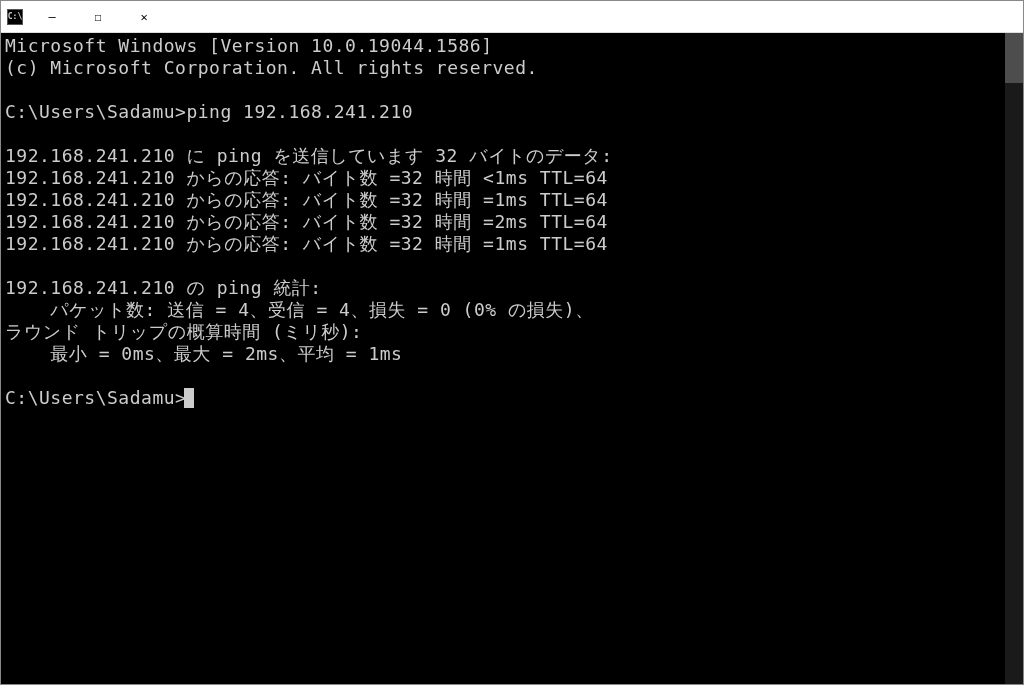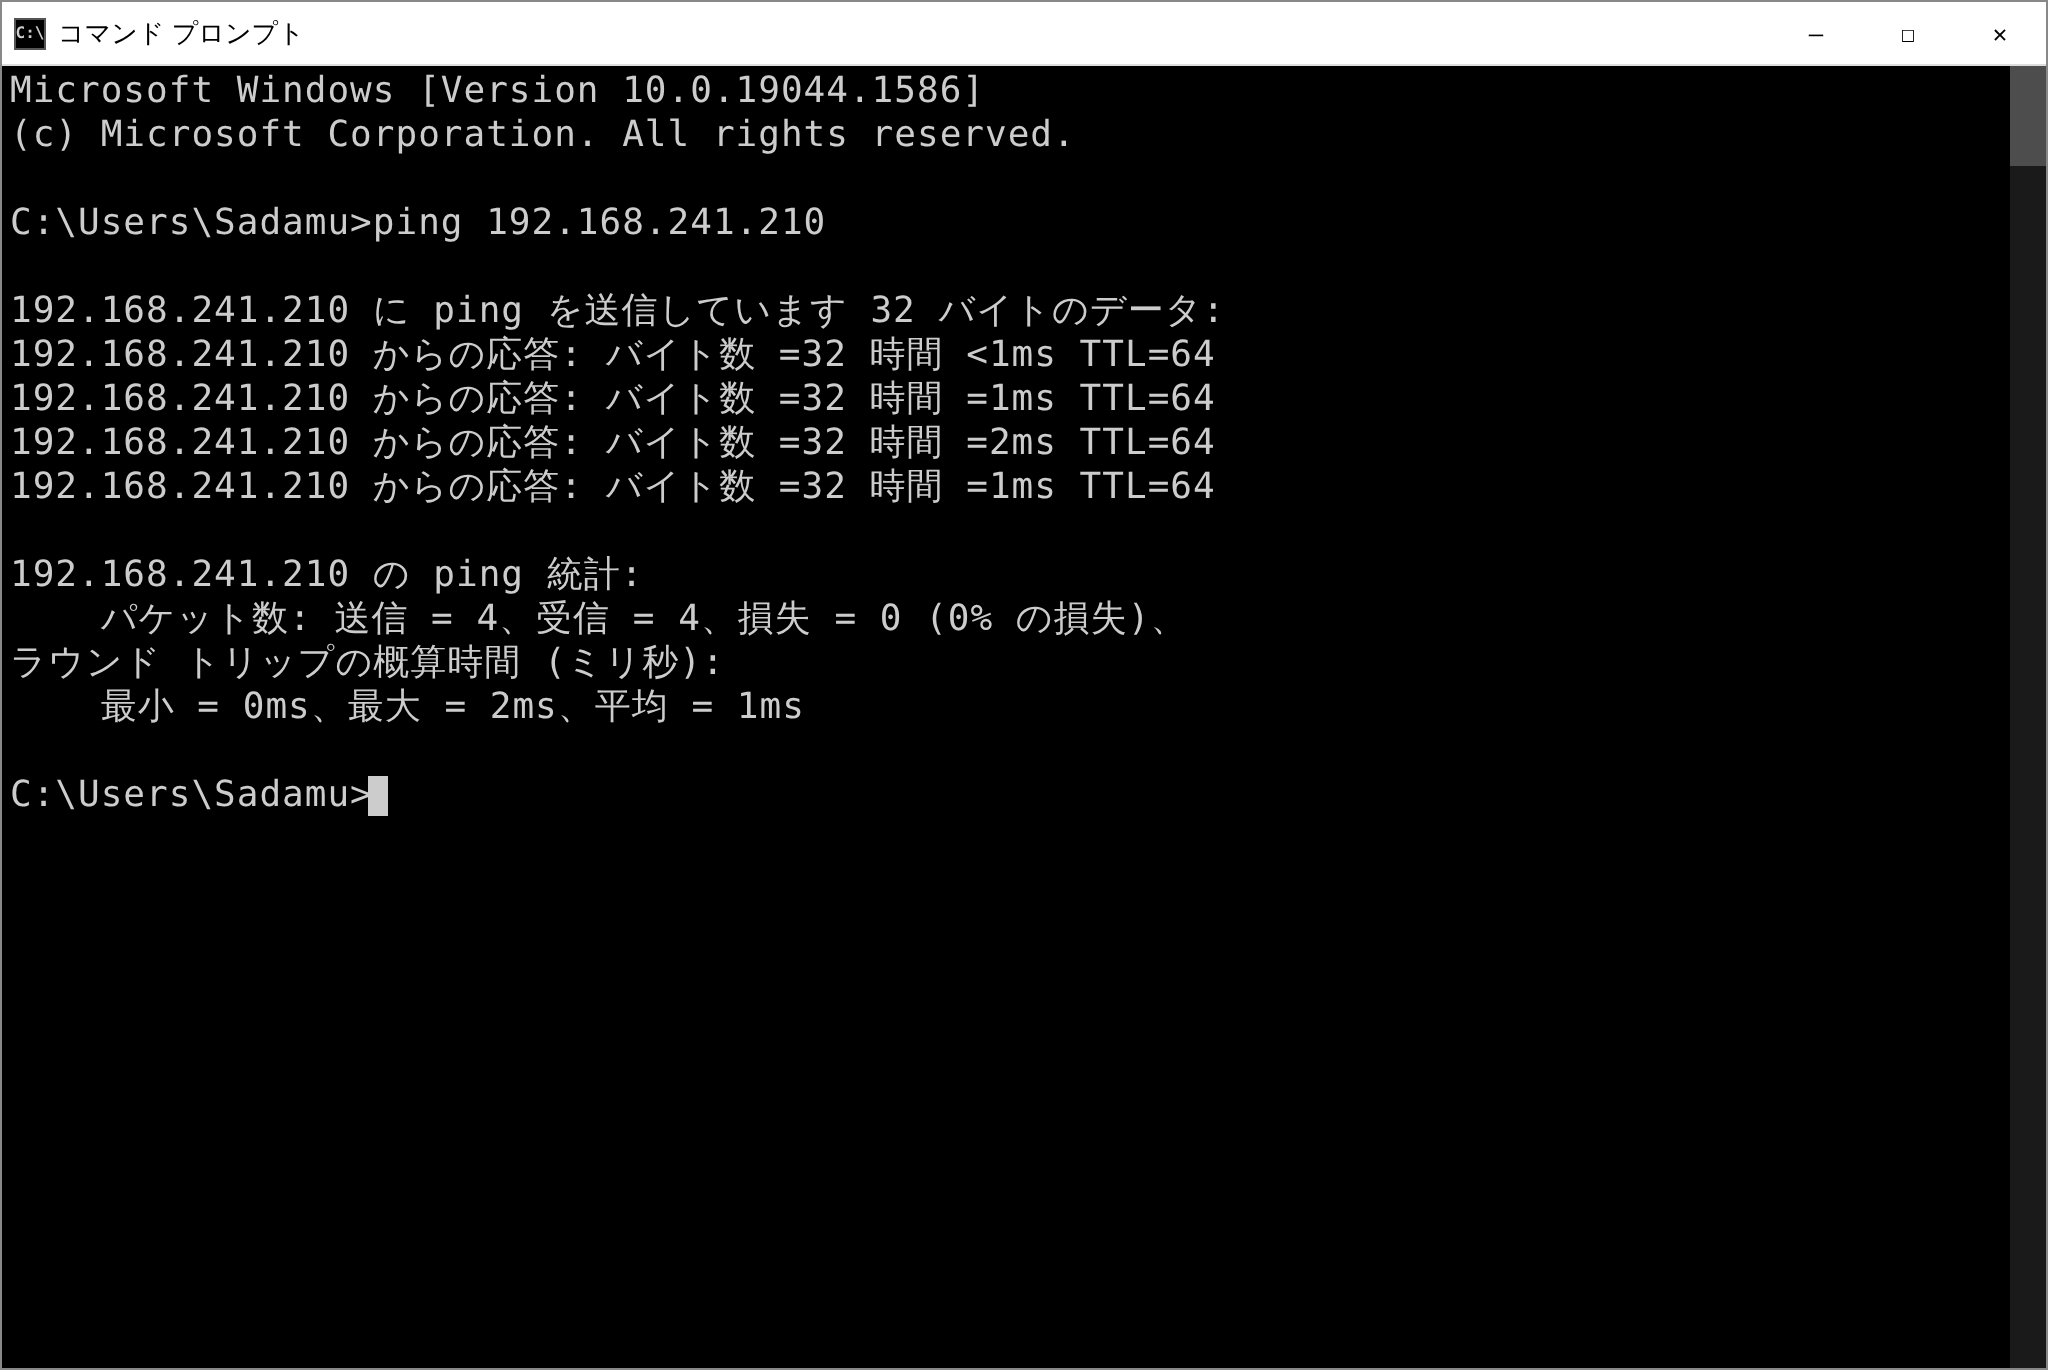--- a/index.html
+++ b/index.html
@@ -101,21 +101,20 @@
       vertical-align: text-bottom;
       margin-left: -2px;
     }
   </style>
 </head>
 <body>
 
 <div class="window">
   <div class="titlebar">
     <div class="title-icon">C:\</div>
-    <div class="title-text">コマンド プロンプト</div>
     <div class="window-controls">
       <div class="win-btn">—</div>
       <div class="win-btn">☐</div>
       <div class="win-btn close">✕</div>
     </div>
   </div>
   <div class="terminal-area">
     <div class="terminal" id="terminal">Microsoft Windows [Version 10.0.19044.1586]
 (c) Microsoft Corporation. All rights reserved.
 

